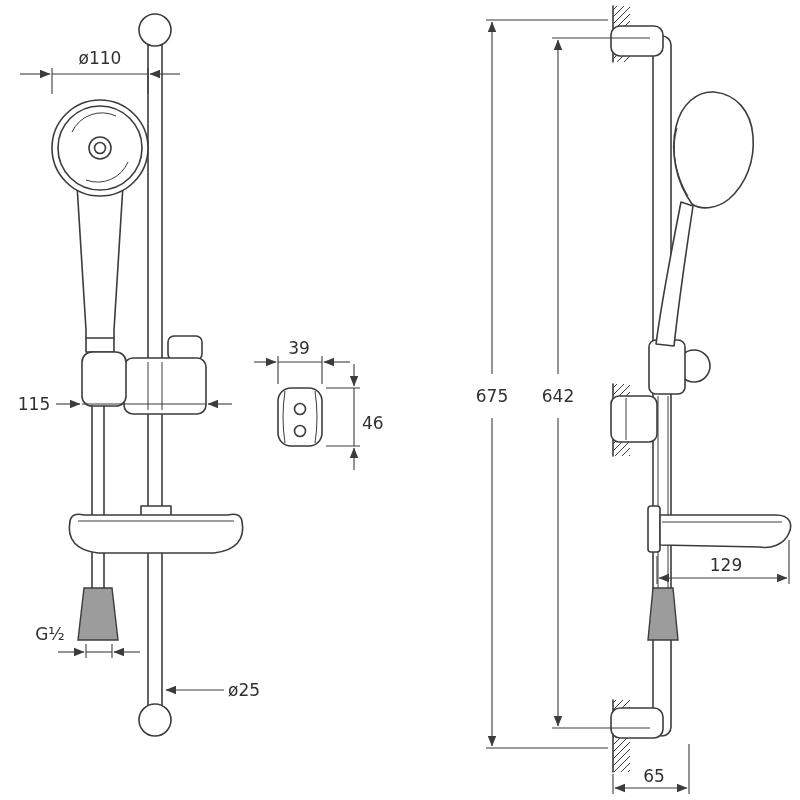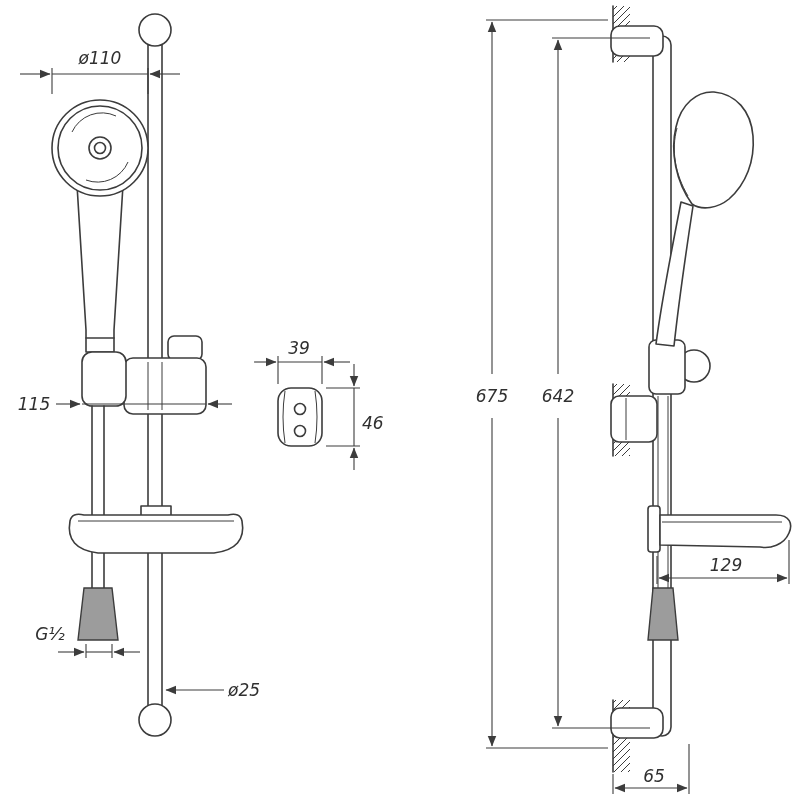--- a/index.html
+++ b/index.html
@@ -1,16 +1,16 @@
 <!DOCTYPE html>
 <html><head>
 <meta charset="utf-8">
 <style>
   html,body{margin:0;padding:0;background:#fff;width:800px;height:800px;overflow:hidden;}
-  .canvas{width:800px;height:800px;background:#fff;position:relative;font-style:italic;}
+  .canvas{width:800px;height:800px;background:#fff;position:relative;}
   .ln{stroke:#3c3c3c;stroke-width:1.6;fill:none;stroke-linecap:round;stroke-linejoin:round;}
   .lnf{stroke:#3c3c3c;stroke-width:1.6;fill:#ffffff;stroke-linejoin:round;}
   .lnth{stroke:#3c3c3c;stroke-width:1;fill:none;}
   .shade{stroke:#3c3c3c;stroke-width:1.4;fill:#9c9c9c;}
   .dim{stroke:#3c3c3c;stroke-width:1.1;fill:none;}
   .txt{font-family:"DejaVu Sans",sans-serif;font-size:17px;fill:#303030;}
 </style>
 </head>
 <body>
 

